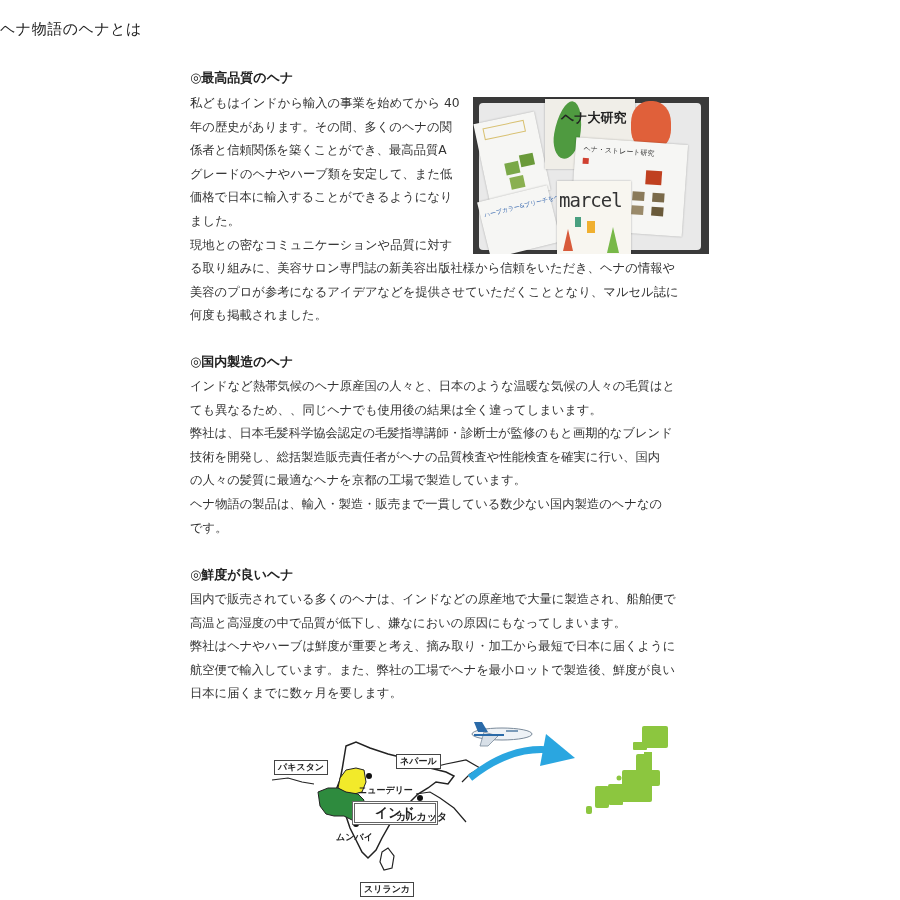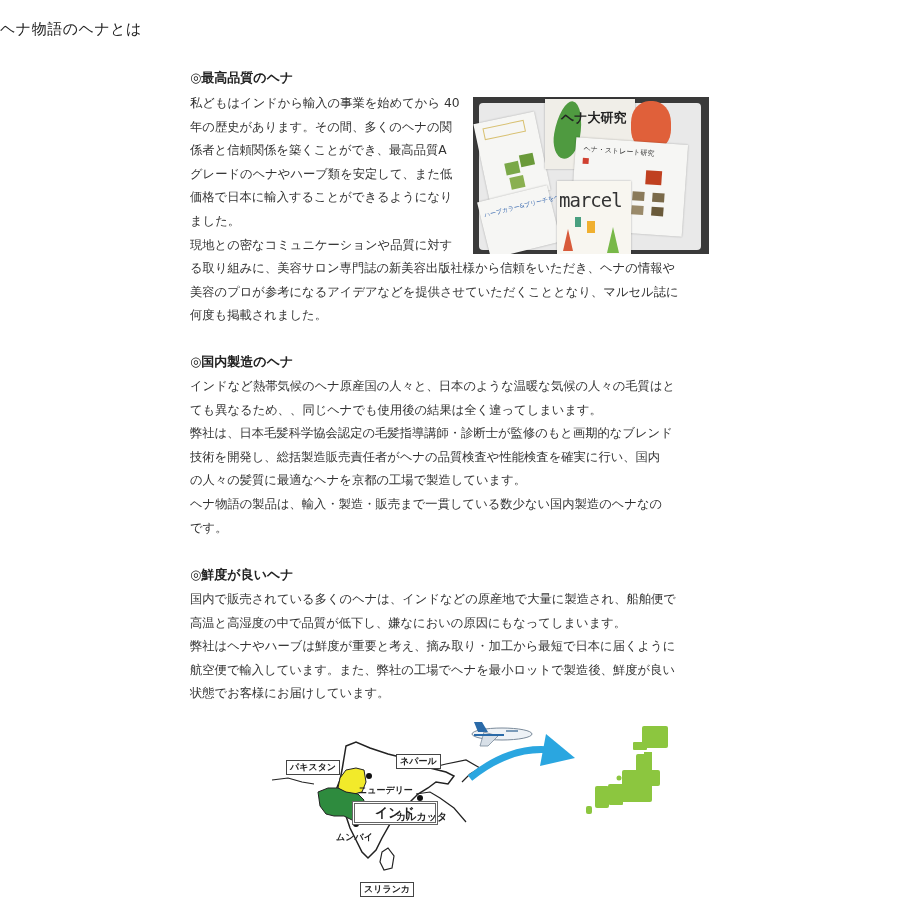--- a/index.html
+++ b/index.html
@@ -85,21 +85,21 @@
   <span class="line">ヘナ物語の製品は、輸入・製造・販売まで一貫している数少ない国内製造のヘナなの</span>
   <span class="line">です。</span>
 </div>
 
 <div class="section-heading" style="top:566px;">◎鮮度が良いヘナ</div>
 <div class="para" style="top:588px;">
   <span class="line">国内で販売されている多くのヘナは、インドなどの原産地で大量に製造され、船舶便で</span>
   <span class="line">高温と高湿度の中で品質が低下し、嫌なにおいの原因にもなってしまいます。</span>
   <span class="line">弊社はヘナやハーブは鮮度が重要と考え、摘み取り・加工から最短で日本に届くように</span>
   <span class="line">航空便で輸入しています。また、弊社の工場でヘナを最小ロットで製造後、鮮度が良い</span>
-  <span class="line">状態でお客様にお届けしています。</span>
+  <span class="line">日本に届くまでに数ヶ月を要します。</span>
 </div>
 
 <div class="map-area">
   <svg width="440" height="180" viewBox="0 0 440 180" xmlns="http://www.w3.org/2000/svg">
 
     <path d="M76,34 L86,30 L100,36 L118,42 L134,46 L146,48 L160,56 L176,60 L184,64 L178,72 L166,70 L158,76 L148,82 L140,90 L130,100 L120,112 L112,126 L106,138 L98,146 L92,140 L86,128 L80,116 L76,104 L72,94 L64,92 L56,92 L52,86 L60,80 L66,78 L70,68 L72,58 L74,46 Z" fill="#ffffff" stroke="#222" stroke-width="1.5"></path>
     <path d="M160,56 L176,52 L196,48 L210,56 L200,62 L192,70" fill="none" stroke="#222" stroke-width="1.2"></path>
     <path d="M146,82 L160,80 L170,86 L184,96 L196,110" fill="none" stroke="#222" stroke-width="1.2"></path>
     <path d="M2,68 L18,66 L32,70 L44,72" fill="none" stroke="#222" stroke-width="1.2"></path>
 
@@ -131,20 +131,20 @@
       <rect x="374" y="40" width="8" height="10"></rect>
       <rect x="352" y="58" width="38" height="16" rx="2"></rect>
       <rect x="338" y="72" width="44" height="18" rx="2"></rect>
       <rect x="325" y="74" width="14" height="22" rx="2"></rect>
       <rect x="339" y="85" width="14" height="8" rx="1"></rect>
       <circle cx="349" cy="66" r="2.5"></circle>
       <rect x="316" y="94" width="6" height="8" rx="2"></rect>
     </g>
   </svg>
   
-  <div style="position:absolute; left:16px; top:48px; font-size:9px; font-weight:bold; border:1.5px solid #444; padding:0 3px; background:#fff; color:#222; white-space:nowrap;">パキスタン</div>
+  <div style="position:absolute; left:4px; top:48px; font-size:9px; font-weight:bold; border:1.5px solid #444; padding:0 3px; background:#fff; color:#222; white-space:nowrap;">パキスタン</div>
   <div style="position:absolute; left:126px; top:42px; font-size:9px; font-weight:bold; border:1.5px solid #444; padding:0 3px; background:#fff; color:#222; white-space:nowrap;">ネパール</div>
   <div style="position:absolute; left:88px; top:72px; font-size:9px; font-weight:bold; color:#222; white-space:nowrap;">ニューデリー</div>
   <div style="position:absolute; left:82px; top:89px; font-size:13px; font-weight:bold; border:3px double #666; padding:0 20px; background:#fff; color:#222; white-space:nowrap;">インド</div>
   <div style="position:absolute; left:126px; top:98px; font-size:10px; font-weight:bold; color:#222; white-space:nowrap;">カルカッタ</div>
   <div style="position:absolute; left:66px; top:119px; font-size:9px; font-weight:bold; color:#222; white-space:nowrap;">ムンバイ</div>
   <div style="position:absolute; left:90px; top:154px; font-size:9px; font-weight:bold; border:1.5px solid #444; padding:0 3px; background:#fff; color:#222; white-space:nowrap;margin-top:16px;">スリランカ</div>
 </div>
 
 </body></html>

